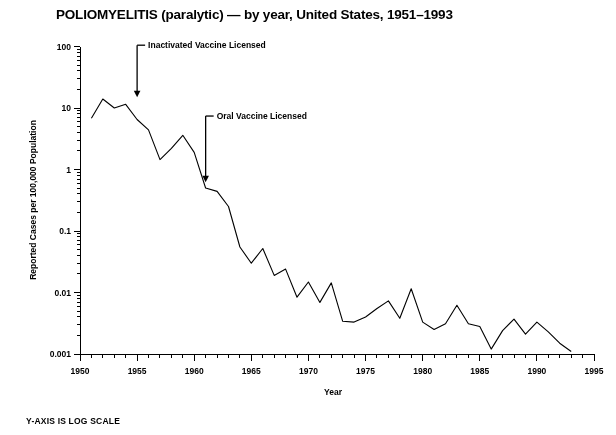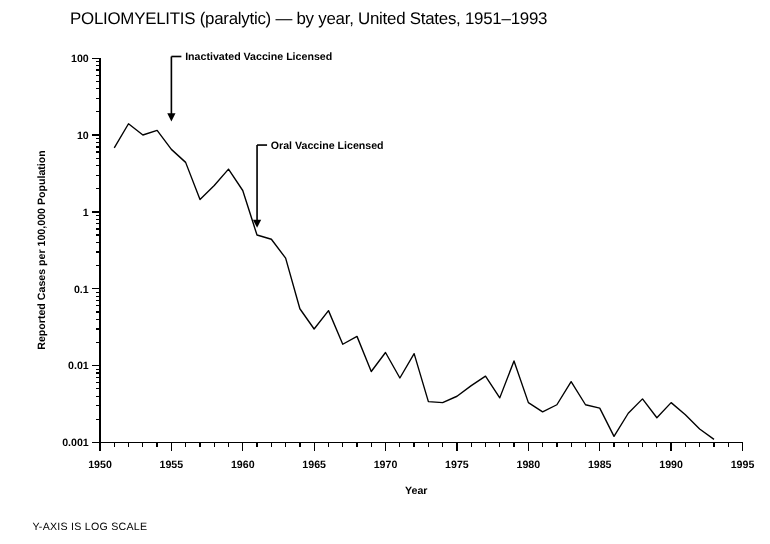--- a/index.html
+++ b/index.html
@@ -1,20 +1,20 @@
 <!DOCTYPE html>
 <html><head>
 <meta charset="utf-8">
 <style>
   html,body{margin:0;padding:0;background:#ffffff;}
   #screen{position:relative;width:616px;height:435px;background:#fff;overflow:hidden;
           font-family:"Liberation Sans",sans-serif;color:#000;}
-  #chart-title{position:absolute;left:8px;top:7px;font-size:13.5px;font-weight:400;
+  #chart-title{position:absolute;left:8px;top:7px;font-size:13.5px;font-weight:700;
                letter-spacing:-0.2px;white-space:nowrap;padding-left:48px;}
-  #footnote{position:absolute;left:26px;top:416px;font-size:8.5px;font-weight:400;
+  #footnote{position:absolute;left:26px;top:416px;font-size:8.5px;font-weight:700;
             letter-spacing:0.2px;white-space:nowrap;}
   #chart-svg{position:absolute;left:0;top:0;}
   #chart-svg text{font-family:"Liberation Sans",sans-serif;font-weight:700;fill:#000;}
 </style>
 </head>
 <body>
 
 <div id="screen">
   <div id="chart-title">POLIOMYELITIS (paralytic) — by year, United States, 1951–1993</div>
   <svg id="chart-svg" width="616" height="435" viewBox="0 0 616 435" xmlns="http://www.w3.org/2000/svg">

